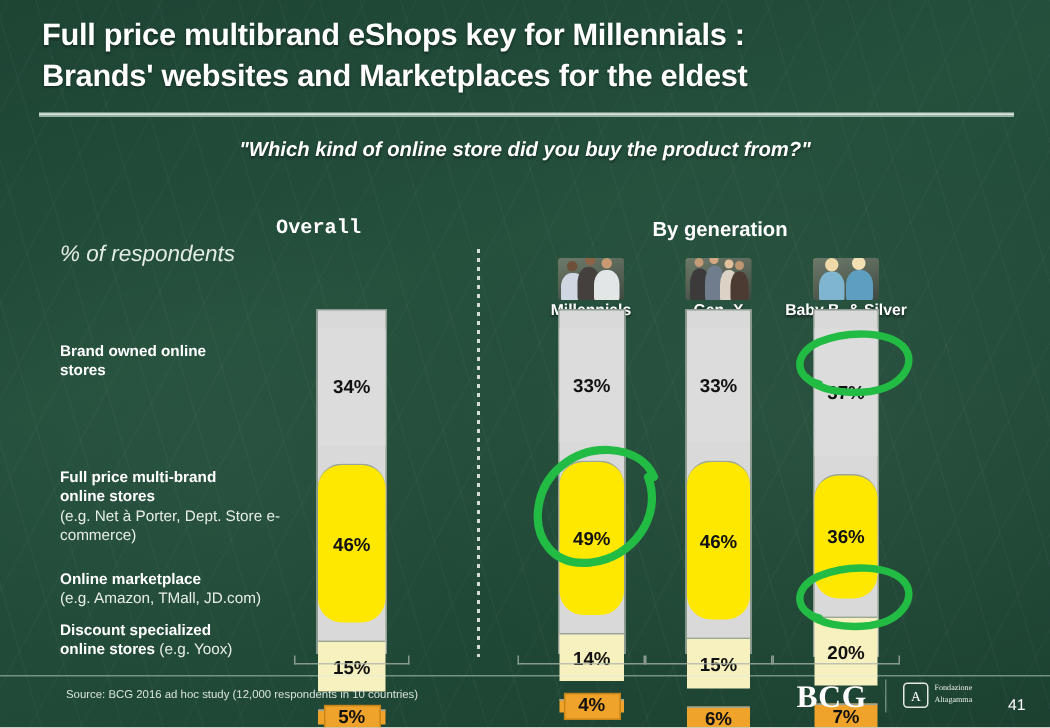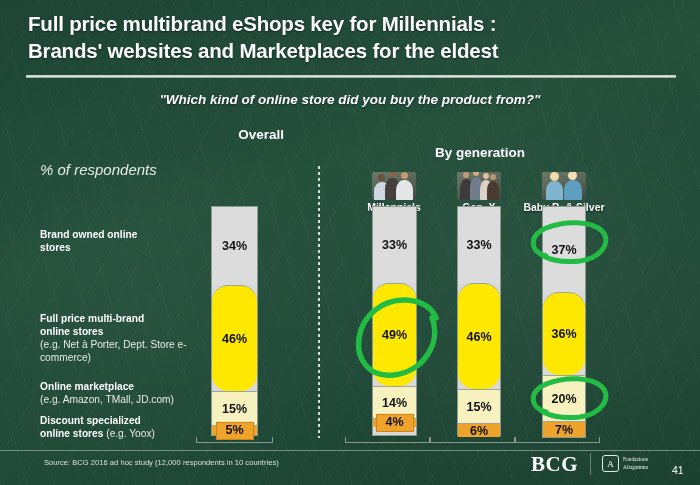--- a/index.html
+++ b/index.html
@@ -38,22 +38,22 @@
     text-align: center;
     font-size: 13.5px; font-weight: bold; font-style: italic;
     text-shadow: 0 1px 2px rgba(0,0,0,0.45);
   }
   
   #pct-note {
     position: absolute; left: 40px; top: 149px;
     font-size: 15px; font-style: italic; color: #e4ece6; margin-top: 12px;
   }
   #hdr-overall {
-    position: absolute; left: 184px; top: 127px; width: 100px;
-    text-align: right; font-size: 13.5px; font-weight: bold;
+    position: absolute; left: 184px; top: 145px; width: 100px;
+    text-align: left; font-size: 13.5px; font-weight: bold; font-family: Liberation Mono, monospace;
   }
   #hdr-bygen {
     position: absolute; left: 400px; top: 145px; width: 160px;
     text-align: center; font-size: 13.5px; font-weight: bold;
   }
   
   #vdivider {
     position: absolute; left: 318px; top: 166px; width: 2px; height: 272px;
     background: repeating-linear-gradient(to bottom,
        #e9efe9 0 3px, rgba(255,255,255,0) 3px 6px);
@@ -78,20 +78,21 @@
   .bar {
     position: absolute;
     border: 1px solid #8d9a8f;
     background: #d9d9d9;
   }
   .seg {
     position: relative; width: 100%;
     display: flex; align-items: center; justify-content: center;
     font-size: 12.5px; font-weight: bold; color: #111111;
     overflow: visible;
+    margin-top: 12px;
   }
   .seg.grey   { background: #dcdcdc; }
   .seg.yellow { background: #ffe800; border-radius: 16px; }
   .seg.pale   { background: #f7f0bf; }
   .seg.orange { background: #f0a32a; }
   .seg.sep { border-top: 1px solid #9aa59b; }
   
   .seg.orange .callout {
     position: absolute; left: 50%; top: 50%;
     transform: translate(-50%, -50%);

